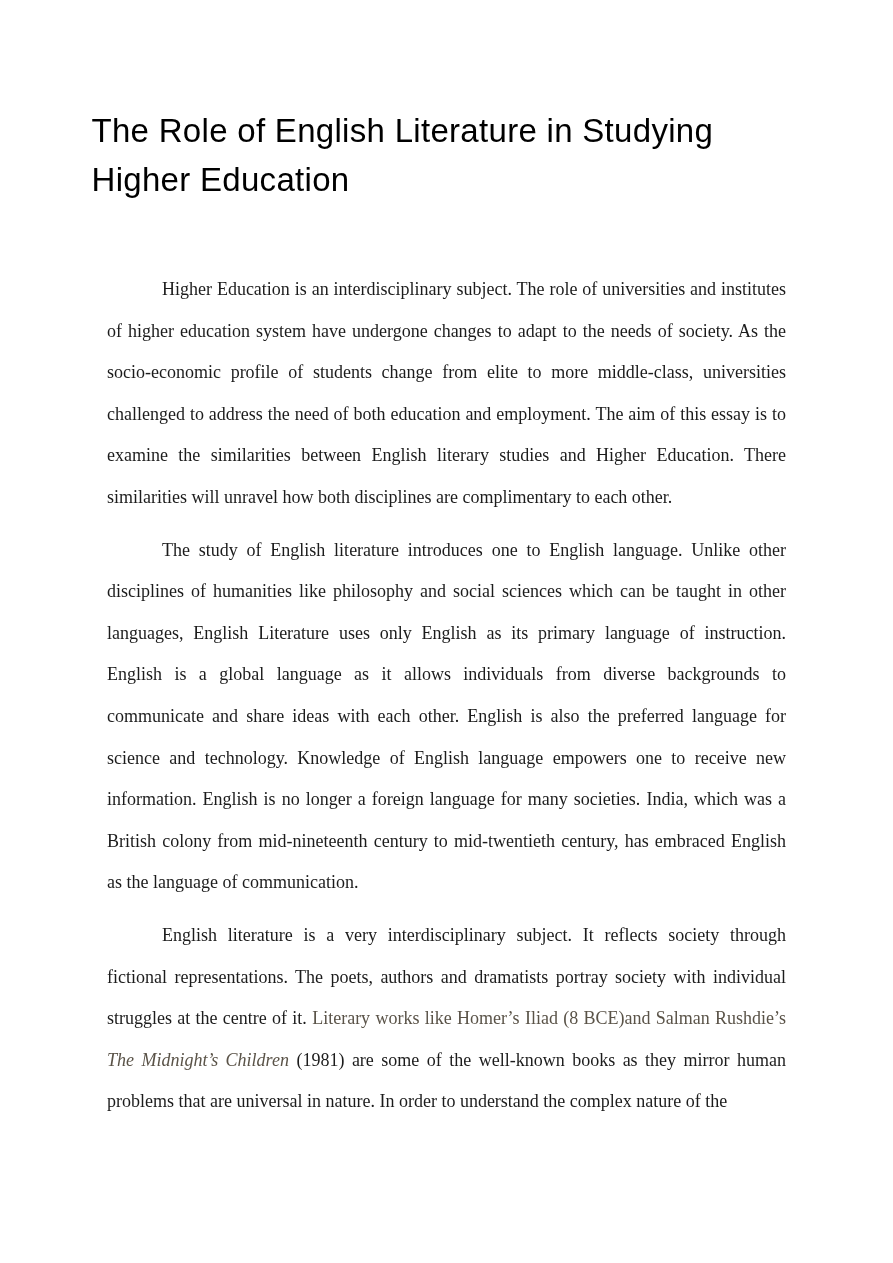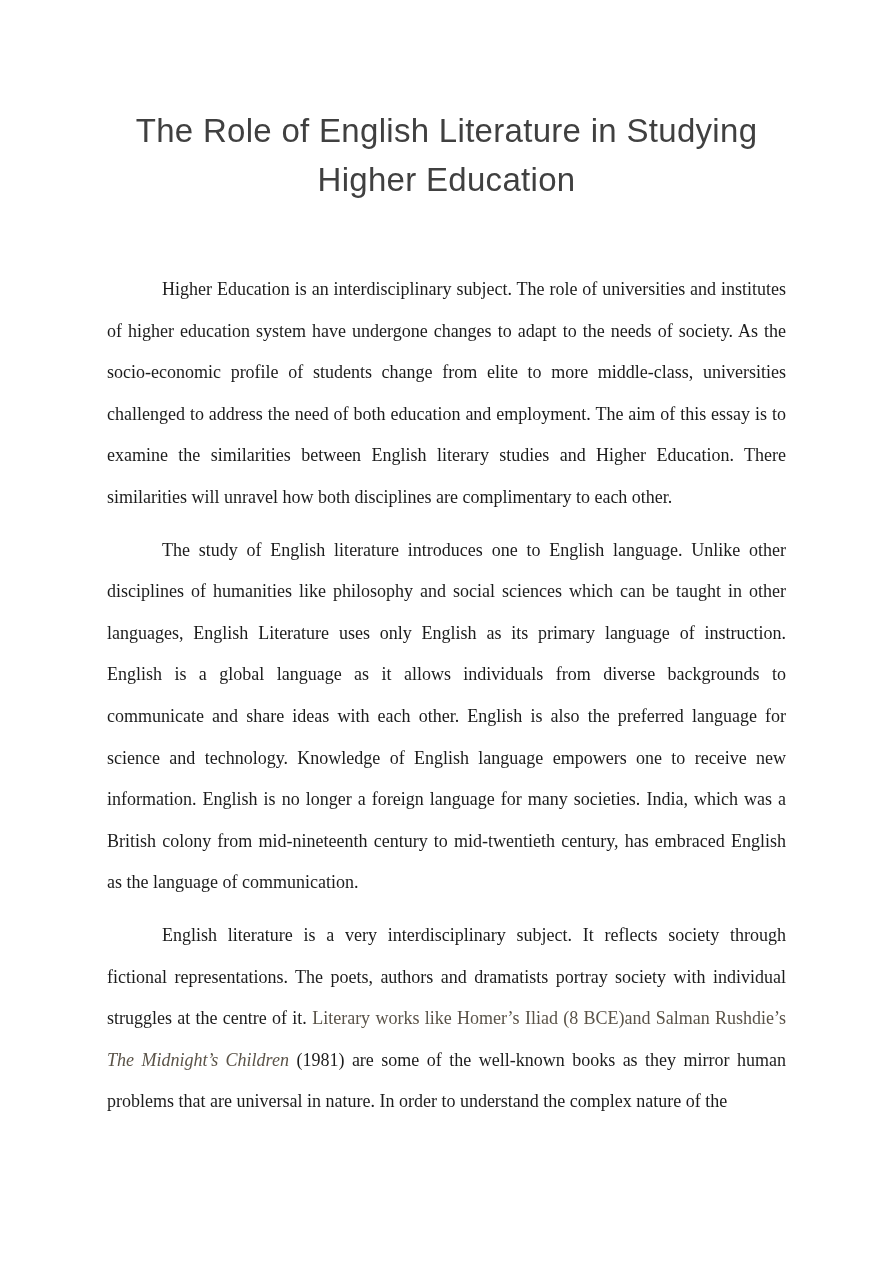--- a/index.html
+++ b/index.html
@@ -12,27 +12,26 @@
     width: 893px;
     height: 1263px;
     background: #ffffff;
     overflow: hidden;
     box-sizing: border-box;
     padding-top: 106px;
   }
   .doc-title {
     margin: 0 auto;
     width: 710px;
-    text-align: center;
     font-family: "Liberation Sans", sans-serif;
     font-weight: 300;
     font-size: 33px;
     line-height: 49px;
     letter-spacing: 0.3px;
-    color: #404040;
+    color: #000000;
   }
   .doc-body {
     margin: 65px 107px 0 107px;
     width: 679px;
   }
   .para {
     margin: 0 0 11px 0;
     font-family: "Liberation Serif", serif;
     font-size: 18px;
     line-height: 41.6px;

